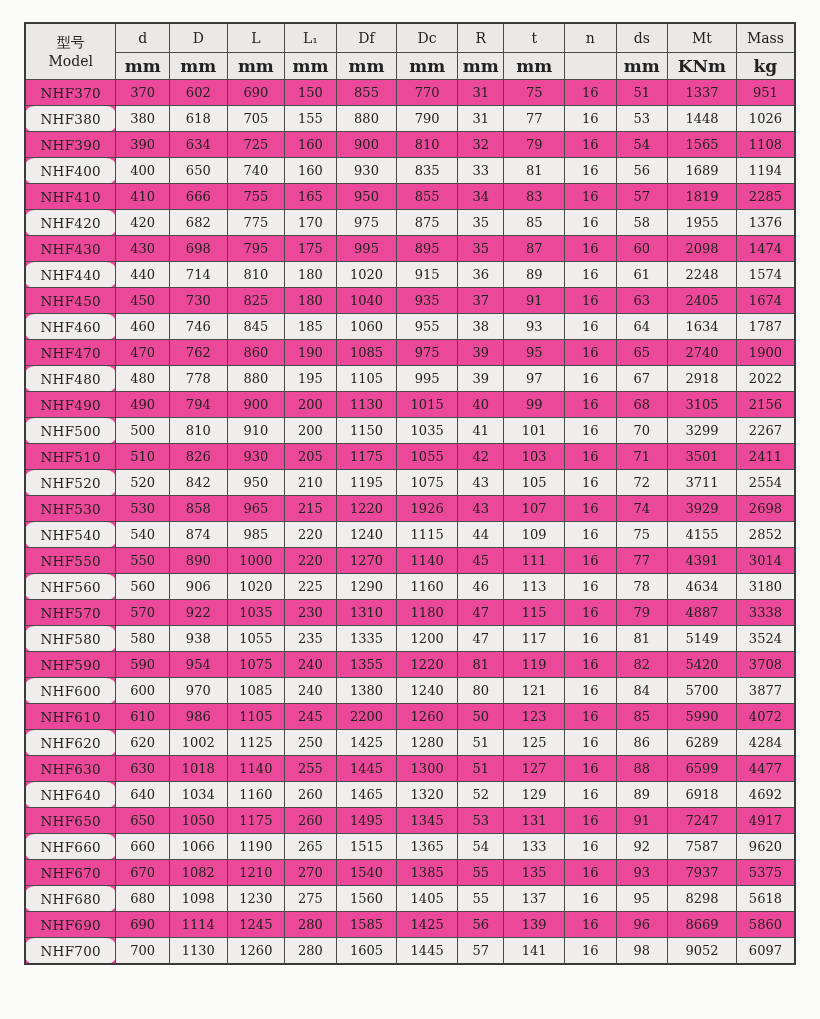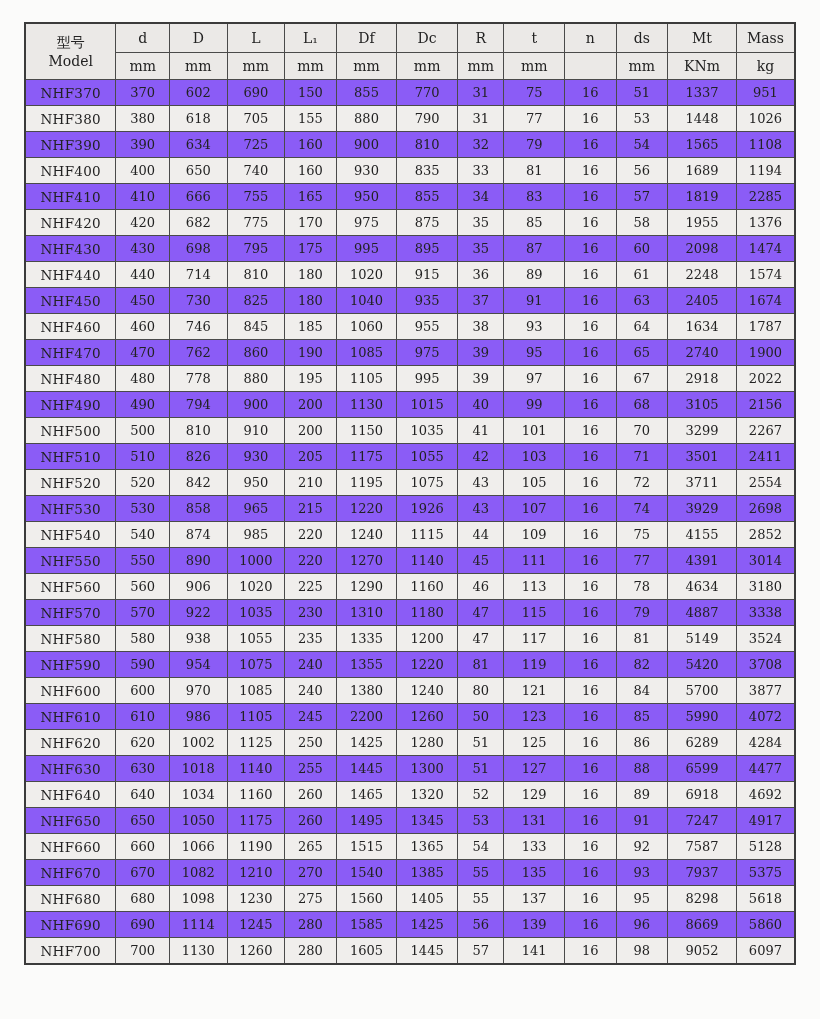--- a/index.html
+++ b/index.html
@@ -15,53 +15,55 @@
     box-sizing: border-box;
   }
   .table-wrap {
     padding: 22px 24px;
   }
   table {
     border-collapse: collapse;
     width: 772px;
     table-layout: fixed;
     border: 2px solid #3b3b3b;
-    background: #8b5cf6;
+    background: #ec4899;
     padding-left: 13px;
   }
   th, td {
     border: 1px solid #4a4a4a;
     text-align: center;
     vertical-align: middle;
     font-size: 13px;
     font-weight: normal;
     padding: 3px 2px;
     height: 19px;
     overflow: hidden;
     white-space: nowrap;
   }
   thead th {
     background: #ebe9e7;
     font-size: 14px;
     height: 22px;
   }
   thead tr.units th {
-    font-size: 14px;
+    font-size: 17px;
     height: 20px;
+    font-weight: bold;
   }
   th.model-head {
     font-size: 14px;
     line-height: 1.35;
   }
   tbody tr.stripe td {
     background: #f0eeec;
   }
   td.model {
     font-size: 13.5px;
     letter-spacing: 0.3px;
+    border-radius: 9px;
   }
 </style>
 </head>
 <body>
 
 <div class="table-wrap">
   <table>
     <colgroup>
       <col style="width:90px">
       <col style="width:53px">
@@ -553,21 +555,21 @@
           <td>1066</td>
           <td>1190</td>
           <td>265</td>
           <td>1515</td>
           <td>1365</td>
           <td>54</td>
           <td>133</td>
           <td>16</td>
           <td>92</td>
           <td>7587</td>
-          <td>5128</td>
+          <td>9620</td>
         </tr>
         <tr>
           <td class="model">NHF670</td>
           <td>670</td>
           <td>1082</td>
           <td>1210</td>
           <td>270</td>
           <td>1540</td>
           <td>1385</td>
           <td>55</td>

